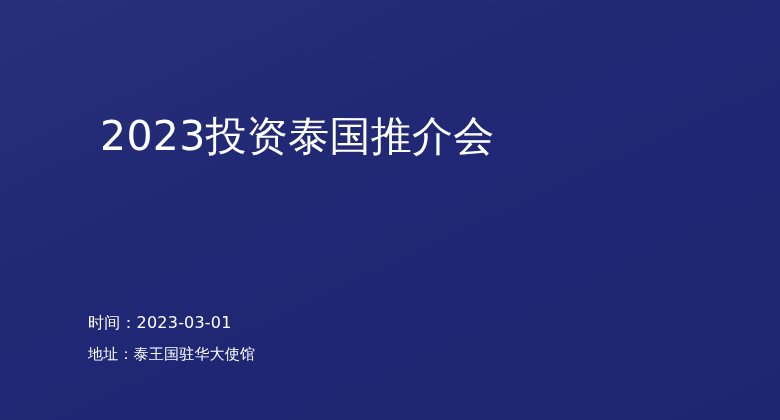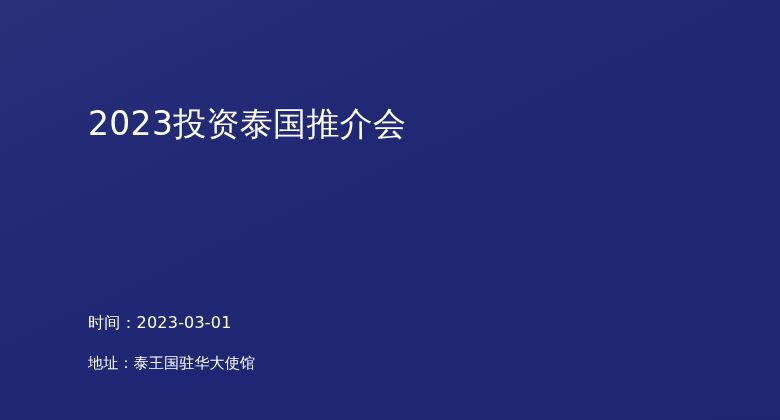--- a/index.html
+++ b/index.html
@@ -38,23 +38,23 @@
   }
 
   
   .title-block {
     position: absolute;
     left: 88px;
     top: 101px;
     width: 620px;
   }
   .slide-title {
-    margin: 0;
+    margin: 12px;
     font-family: "DejaVu Sans", "Liberation Sans", sans-serif;
-    font-size: 33px;
+    font-size: 41px;
     line-height: 46px;
     font-weight: 400;
     letter-spacing: 0.3px;
     color: #ffffff;
     white-space: nowrap;
   }
 
   
   .meta-block {
     position: absolute;
@@ -64,21 +64,21 @@
   }
   .meta-line {
     color: #ffffff;
     white-space: nowrap;
     font-family: "DejaVu Sans", "Liberation Sans", sans-serif;
     font-weight: 400;
   }
   .meta-line.time {
     font-size: 16px;
     line-height: 22px;
-    margin-bottom: 18px;
+    margin-bottom: 9px;
   }
   .meta-line.address {
     font-size: 15px;
     line-height: 23px;
   }
   .meta-label {
     letter-spacing: 0.2px;
   }
   .meta-value {
     letter-spacing: 0.2px;

